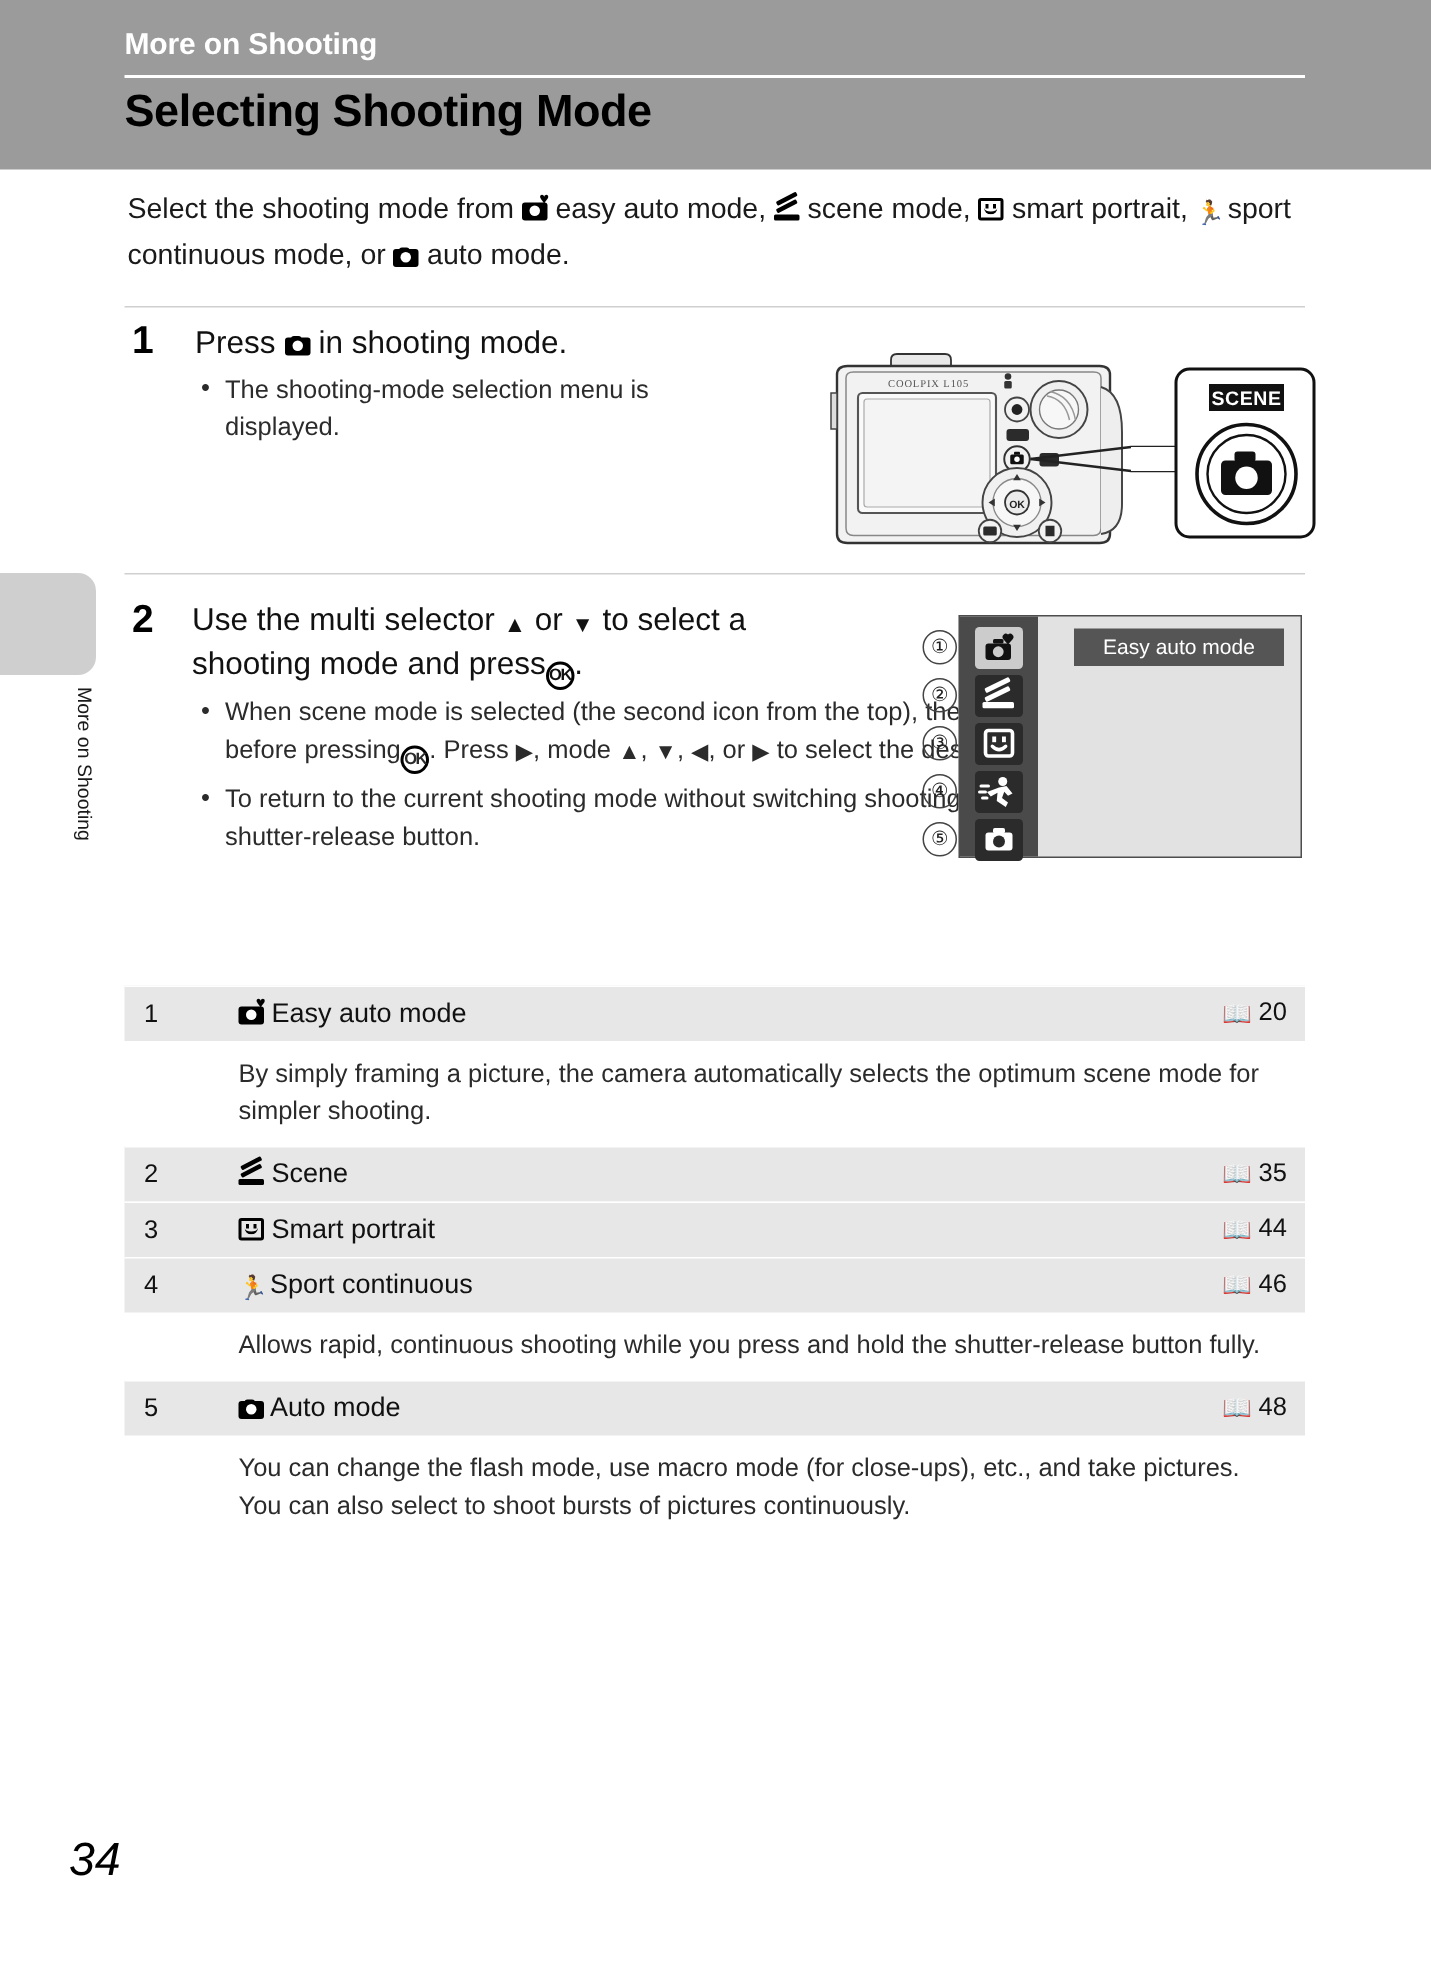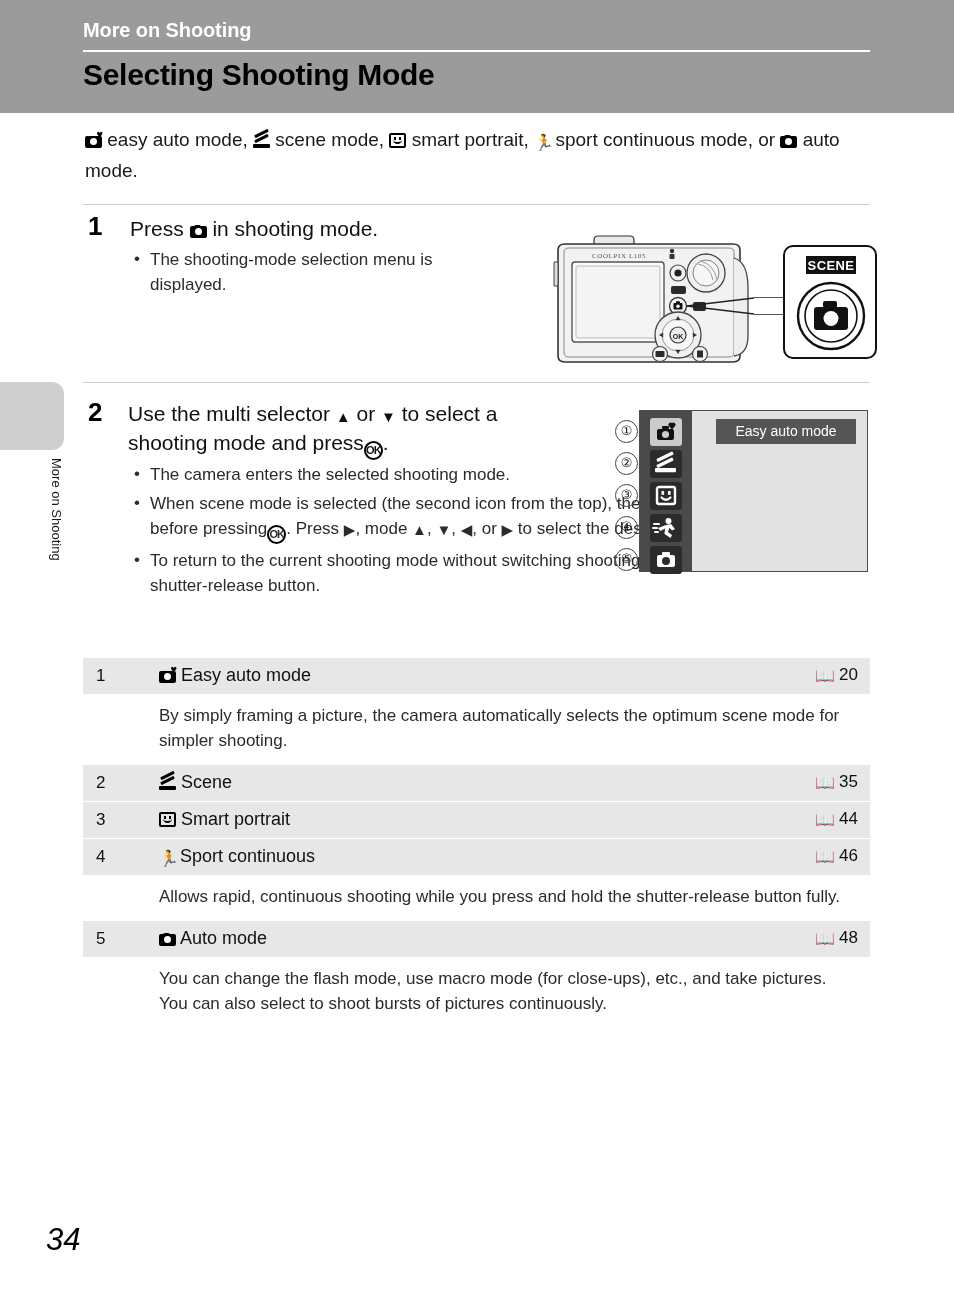--- a/index.html
+++ b/index.html
@@ -339,20 +339,21 @@
 
 <div class="header-band"></div>
 <div class="chapter-title">More on Shooting</div>
 <div class="chapter-rule"></div>
 <div class="page-title">Selecting Shooting Mode</div>
 
 <div class="side-tab"></div>
 <div class="side-tab-label">More on Shooting</div>
 
 <div class="intro">
+  <span>Select the shooting mode from</span>
   <span class="ico ico-easyauto"><span class="body"></span><span class="lens"></span><span class="heart">♥</span></span>
   <span>easy auto mode,</span>
   <span class="ico ico-scene"><span class="s1"></span><span class="s2"></span><span class="s3"></span></span>
   <span>scene mode,</span>
   <span class="ico ico-smile"><span class="e1"></span><span class="e2"></span><span class="m"></span></span>
   <span>smart portrait,</span>
   <span class="ico ico-sport">🏃</span>
   <span>sport continuous mode, or</span>
   <span class="ico ico-camera"><span class="bump"></span><span class="body"></span><span class="lens"></span></span>
   <span>auto mode.</span>
@@ -440,21 +441,20 @@
 <div class="step-rule" style="top:382px;"></div>
 <div class="step-num" style="left:88px; top:397px;">2</div>
 <div class="step-head" style="left:128px; top:399px; width:452px;">
   <span>Use the multi selector</span>
   <span class="tri">▲</span>
   <span>or</span>
   <span class="tri">▼</span>
   <span>to select a shooting mode and press</span><span class="ico-ok">OK</span><span>.</span>
 </div>
 <div class="bullets" style="left:128px; top:462px; width:742px;">
-  <div class="b">The camera enters the selected shooting mode.</div>
   <div class="b">
     <span>When scene mode is selected (the second icon from the top), the scene type can be changed before pressing</span><span class="ico-ok">OK</span><span>. Press</span>
     <span class="tri">▶</span><span>, mode</span>
     <span class="tri">▲</span>,
     <span class="tri">▼</span>,
     <span class="tri">◀</span><span>, or</span>
     <span class="tri">▶</span>
     <span>to select the desired scene type, then press</span><span class="ico-ok">OK</span>.
   </div>
   <div class="b">

